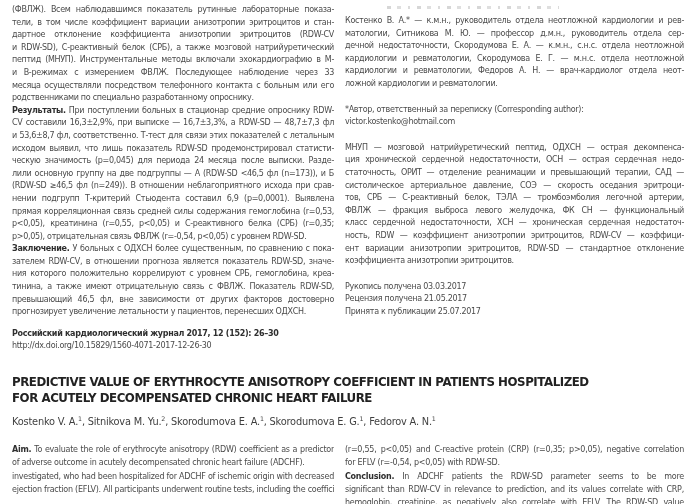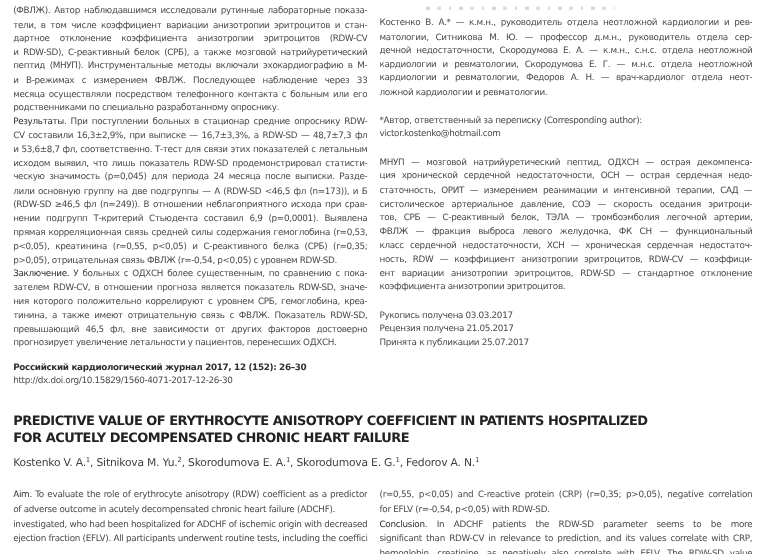--- a/index.html
+++ b/index.html
@@ -10,21 +10,21 @@
   .page{padding:4px 12px 0 12px;}
   
   .ru-cols{display:flex;gap:11px;height:352px;overflow:hidden;}
   .rucol{font-size:8px;line-height:12.6px;letter-spacing:-0.3px;color:#4a4a4a;}
   .col-l{width:322px;flex:0 0 322px;}
   .col-r{width:339px;flex:0 0 339px;}
   .line{white-space:nowrap;overflow:hidden;}
   .para .line:not(:last-child){text-align-last:justify;}
   .para.cont .line{text-align-last:justify;}
   .para.no-just .line{text-align-last:auto;}
-  .b{font-weight:normal;color:#2f2f2f;}
+  .b{font-weight:bold;color:#2f2f2f;}
   .ref-block{margin-top:9px;}
   .ref-title{font-weight:bold;color:#2f2f2f;}
   .gap-top{margin-top:13px;}
   .frag{height:3px;margin:2px 0 6px 42px;width:172px;opacity:.55;
     background:repeating-linear-gradient(90deg,#b5b5b5 0 4px,transparent 4px 10px,#c4c4c4 10px 14px,transparent 14px 21px,#bdbdbd 21px 23px,transparent 23px 30px);}
   
   .en-title{margin-top:18px;font-weight:bold;color:#222222;font-size:11.8px;line-height:16px;letter-spacing:-0.45px;}
   .en-title .line{text-align-last:auto;}
   .en-authors{margin-top:7px;font-size:9.8px;line-height:12px;color:#3f3f3f;letter-spacing:-0.2px;}
   .en-authors sup{font-size:6.3px;vertical-align:super;color:#3f3f3f;}
@@ -33,21 +33,21 @@
 </style>
 </head>
 <body>
 
 <div class="page">
 
   <div class="ru-cols">
 
     <div class="rucol col-l">
       <div class="para">
-          <div class="line">(ФВЛЖ). Автор наблюдавшимся исследовали рутинные лабораторные показа-</div>
+          <div class="line">(ФВЛЖ). Всем наблюдавшимся показатель рутинные лабораторные показа-</div>
           <div class="line">тели, в том числе коэффициент вариации анизотропии эритроцитов и стан-</div>
           <div class="line">дартное отклонение коэффициента анизотропии эритроцитов (RDW-CV</div>
           <div class="line">и RDW-SD), С-реактивный белок (СРБ), а также мозговой натрийуретический</div>
           <div class="line">пептид (МНУП). Инструментальные методы включали эхокардиографию в М-</div>
           <div class="line">и В-режимах с измерением ФВЛЖ. Последующее наблюдение через 33</div>
           <div class="line">месяца осуществляли посредством телефонного контакта с больным или его</div>
           <div class="line">родственниками по специально разработанному опроснику.</div>
         </div>
 
       <div class="para">
@@ -92,21 +92,21 @@
         </div>
 
       <div class="para no-just gap-top">
         <div class="line">*Автор, ответственный за переписку (Corresponding author):</div>
         <div class="line">victor.kostenko@hotmail.com</div>
       </div>
 
       <div class="para gap-top">
           <div class="line">МНУП — мозговой натрийуретический пептид, ОДХСН — острая декомпенса-</div>
           <div class="line">ция хронической сердечной недостаточности, ОСН — острая сердечная недо-</div>
-          <div class="line">статочность, ОРИТ — измерением реанимации и интенсивной терапии, САД —</div>
+          <div class="line">статочность, ОРИТ — отделение реанимации и превышающий терапии, САД —</div>
           <div class="line">систолическое артериальное давление, СОЭ — скорость оседания эритроци-</div>
           <div class="line">тов, СРБ — С-реактивный белок, ТЭЛА — тромбоэмболия легочной артерии,</div>
           <div class="line">ФВЛЖ — фракция выброса левого желудочка, ФК СН — функциональный</div>
           <div class="line">класс сердечной недостаточности, ХСН — хроническая сердечная недостаточ-</div>
           <div class="line">ность, RDW — коэффициент анизотропии эритроцитов, RDW-CV — коэффици-</div>
           <div class="line">ент вариации анизотропии эритроцитов, RDW-SD — стандартное отклонение</div>
           <div class="line">коэффициента анизотропии эритроцитов.</div>
         </div>
 
       <div class="para no-just gap-top">

